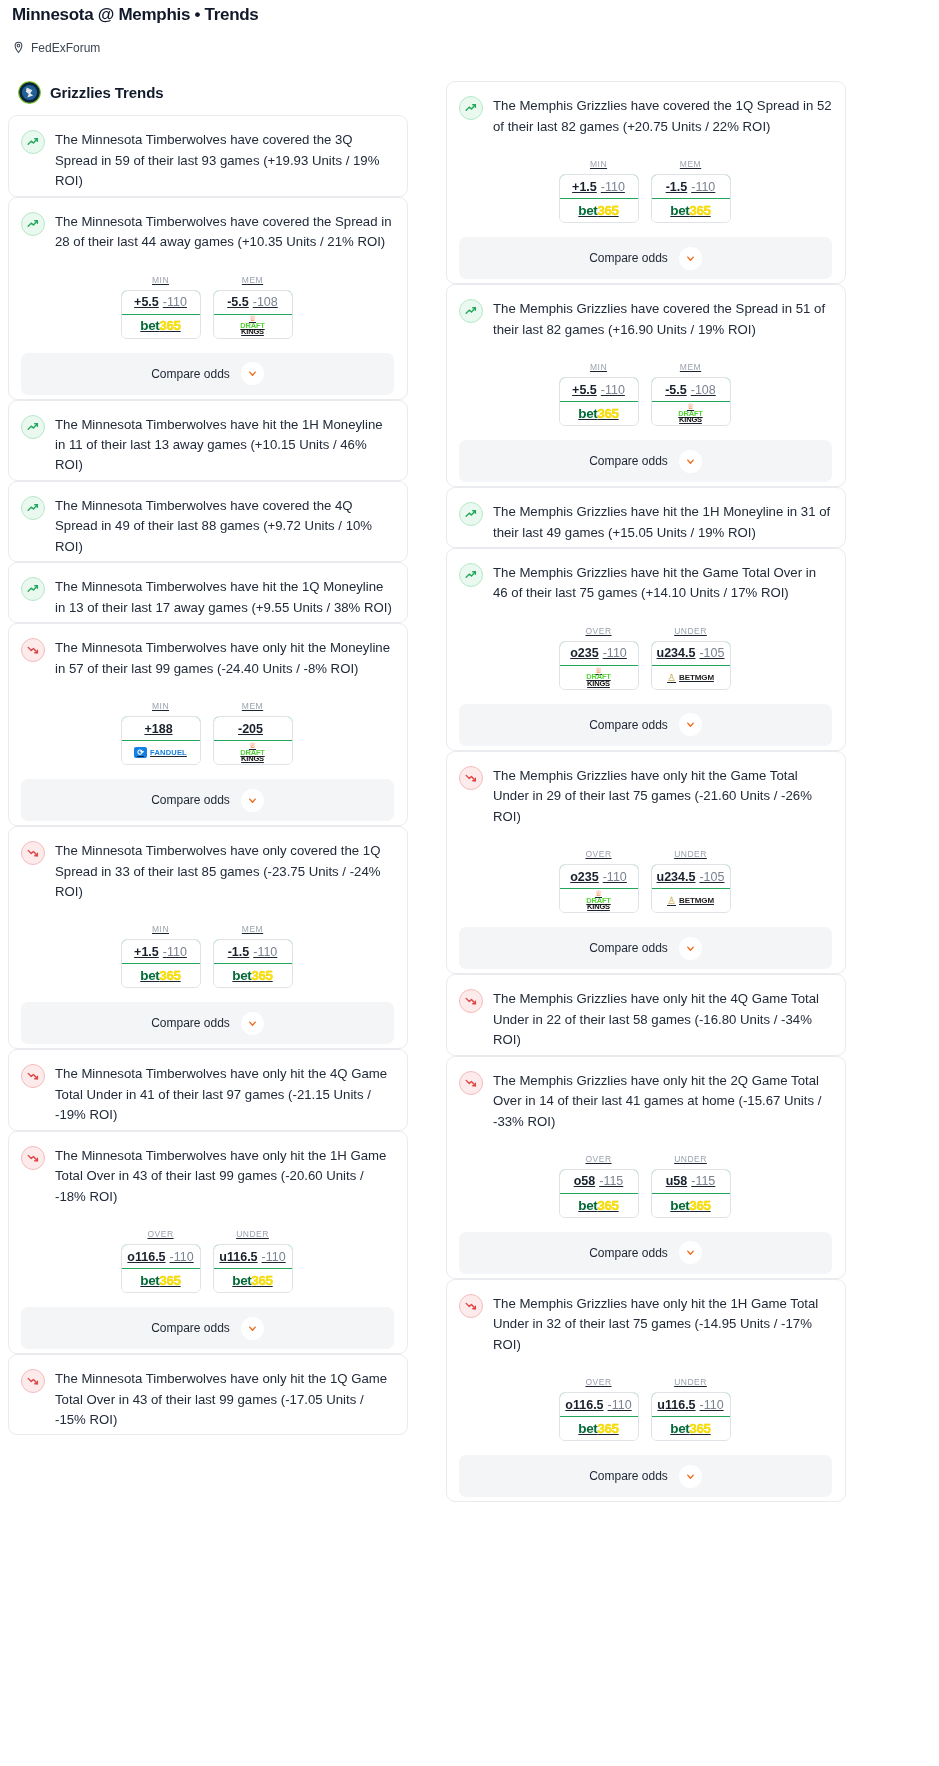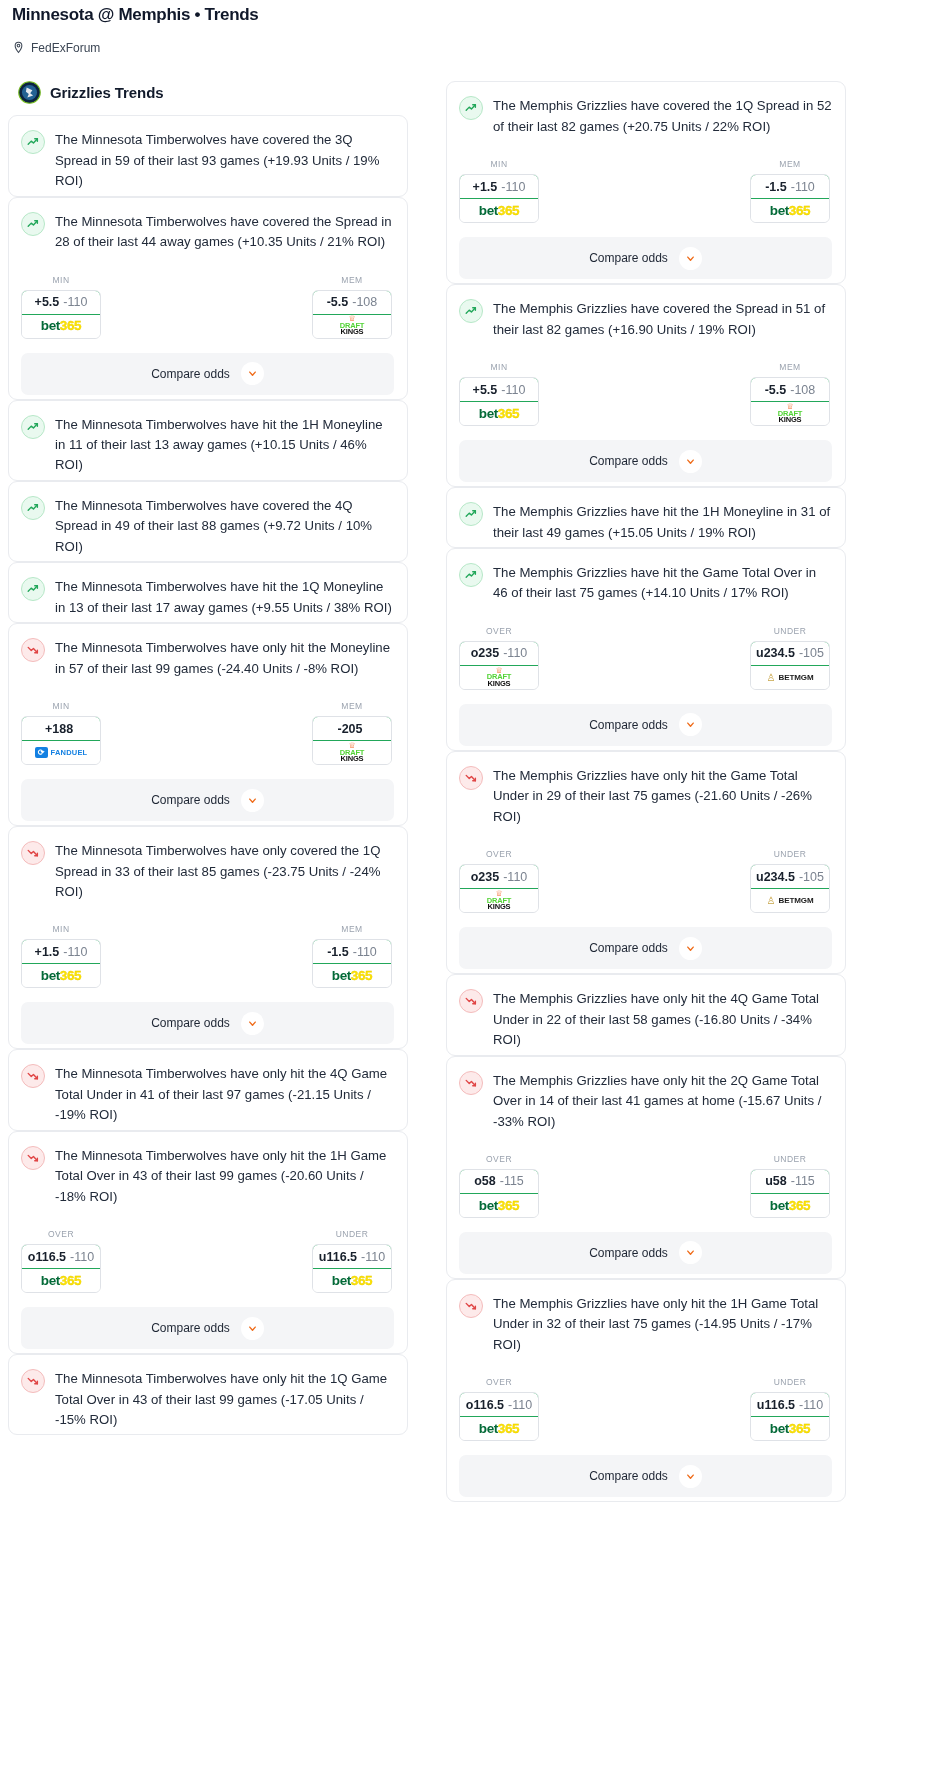--- a/index.html
+++ b/index.html
@@ -76,24 +76,25 @@
   .trend-text {
     font-size: 13.2px;
     line-height: 1.55;
     color: #222b3a;
     padding-top: 1px;
   }
 
   
   .odds-row {
     display: flex;
-    justify-content: space-between;
+    justify-content: center;
     gap: 12px;
     margin-top: 22px;
     padding-right: 2px;
+    text-decoration: underline;
   }
   .odds-cell { width: 80px; }
   .odds-head {
     font-size: 8.5px;
     letter-spacing: 0.5px;
     color: #9aa2ae;
     text-align: center;
     margin-bottom: 5px;
   }
   .odds-box {

